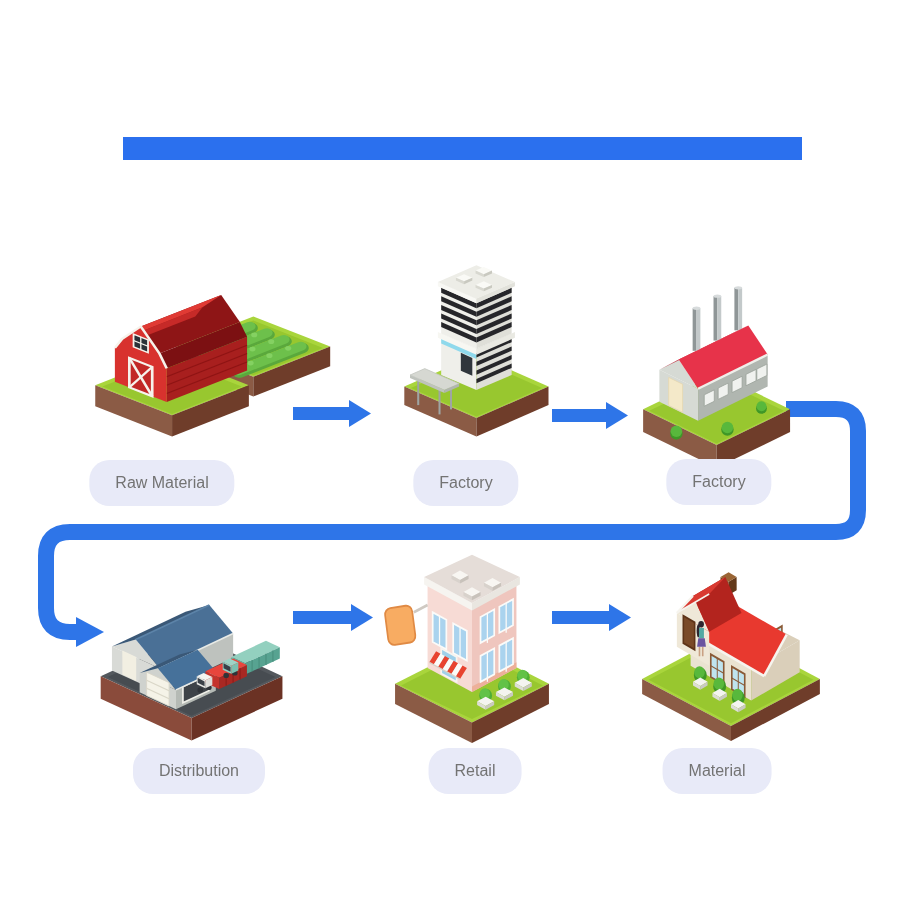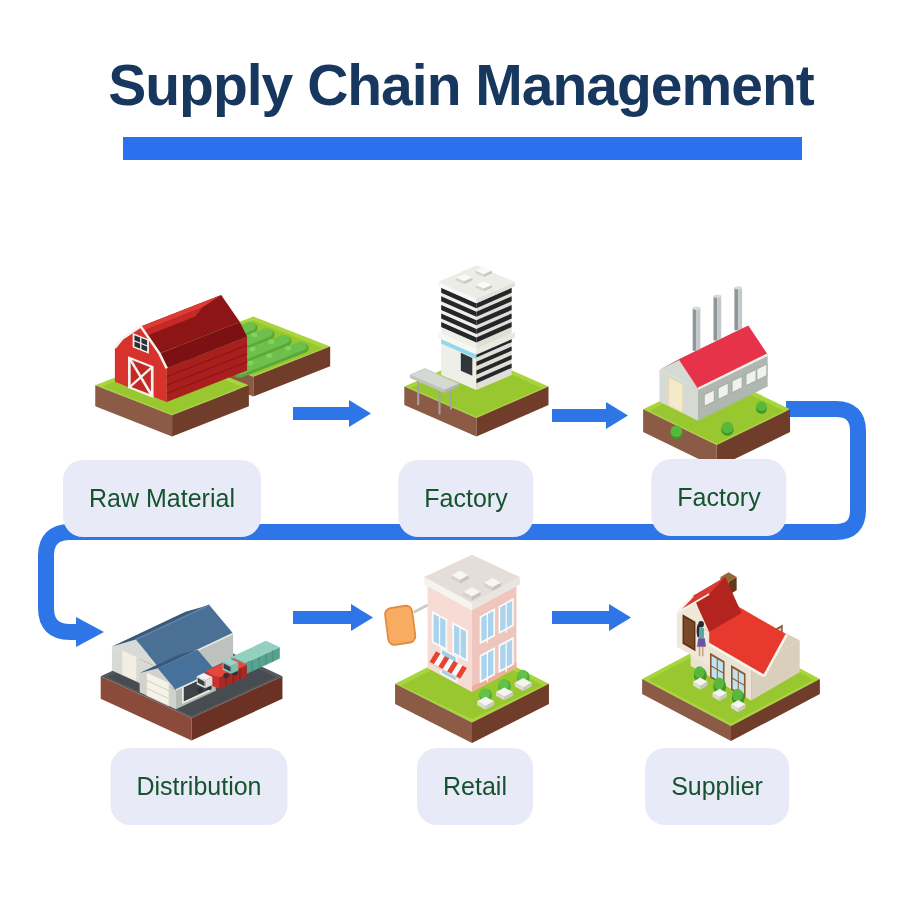--- a/index.html
+++ b/index.html
@@ -2,30 +2,29 @@
 <html><head>
 <meta charset="utf-8">
 <style>
   html,body{margin:0;padding:0;background:#ffffff;}
   .canvas{position:relative;width:922px;height:922px;background:#ffffff;overflow:hidden;
           font-family:"Liberation Sans",sans-serif;}
   .title{position:absolute;left:0;top:52px;width:922px;text-align:center;
          font-size:57px;font-weight:700;color:#17375F;letter-spacing:-1px;}
   .divider{position:absolute;left:123px;top:137px;width:679px;height:23px;background:#2B70EE;}
   .illu{position:absolute;}
-  .pill{position:absolute;transform:translateX(-50%);background:#E8EAF8;color:#14532d;
-        font-size:25px;font-weight:500;padding:24px 26px;border-radius:20px;white-space:nowrap;}
+  .pill{position:absolute;transform:translateX(-50%);background:#E8EAF8;color:#737373;
+        font-size:16px;font-weight:500;padding:14px 26px;border-radius:20px;white-space:nowrap;}
   .arrows{position:absolute;left:0;top:0;width:922px;height:922px;pointer-events:none;}
 </style>
 </head>
 <body>
 
 <div class="canvas">
 
-  <div class="title">Supply Chain Management</div>
   <div class="divider"></div>
 
   <svg class="arrows" viewBox="0 0 922 922">
     <g fill="#2E75E8">
       <rect x="293" y="407" width="56" height="13"></rect>
       <polygon points="349,400 371,413.5 349,427"></polygon>
     </g>
     <g fill="#2E75E8">
       <rect x="552" y="409" width="54" height="13"></rect>
       <polygon points="606,402 628,415.5 606,429"></polygon>
@@ -412,15 +411,15 @@
       <polygon points="125,169 125,173 134,177.5 134,173.5" fill="#DDDDD6"></polygon>
       <polygon points="134,173.5 134,177.5 143,173 143,169" fill="#CACAC2"></polygon>
     </g>
   </svg>
 
   <div class="pill" style="left:162px;top:460px">Raw Material</div>
   <div class="pill" style="left:466px;top:460px">Factory</div>
   <div class="pill" style="left:719px;top:459px">Factory</div>
   <div class="pill" style="left:475px;top:748px">Retail</div>
   <div class="pill" style="left:199px;top:748px">Distribution</div>
-  <div class="pill" style="left:717px;top:748px">Supplier</div>
+  <div class="pill" style="left:717px;top:748px">Material</div>
 
 </div>
 
 </body></html>

